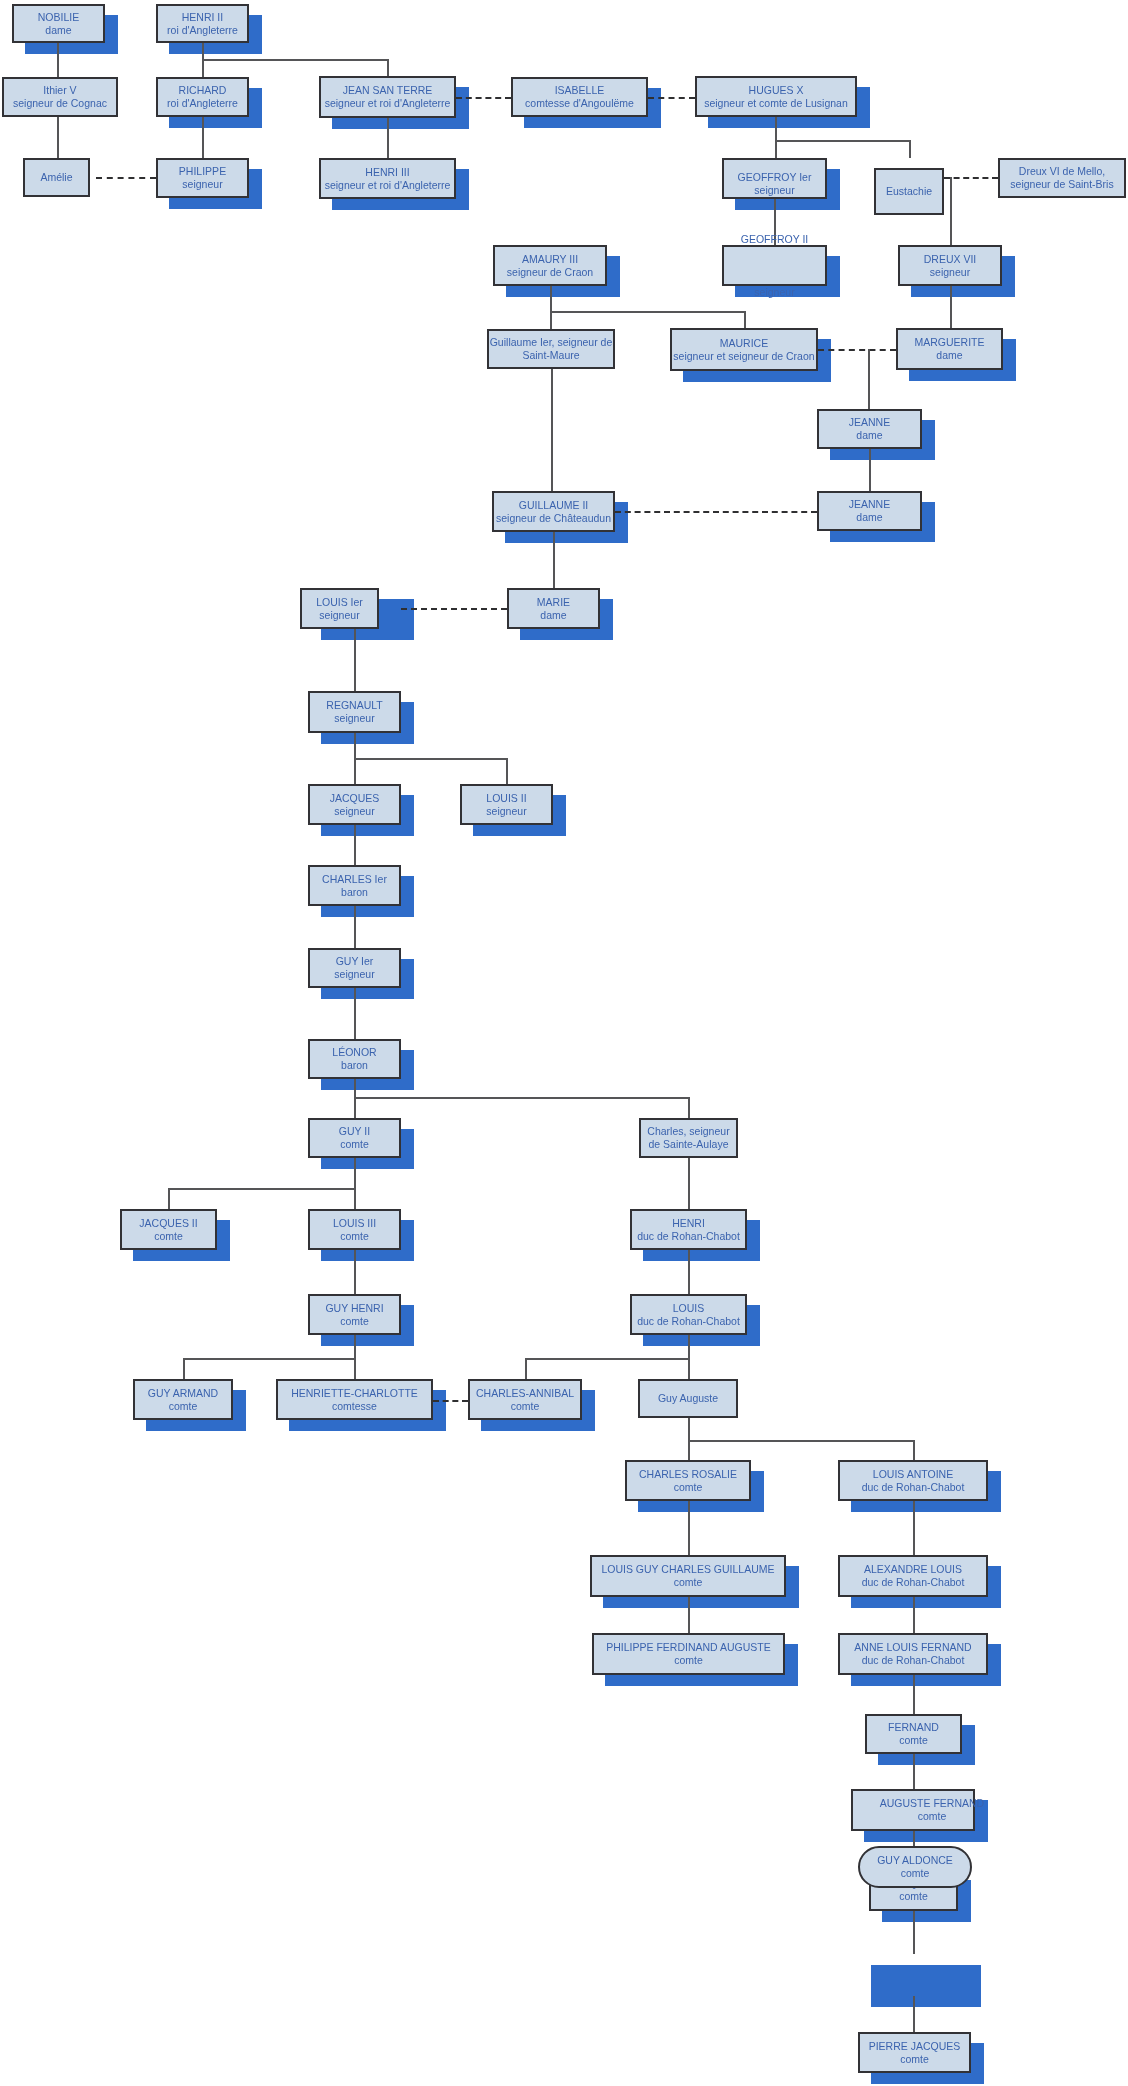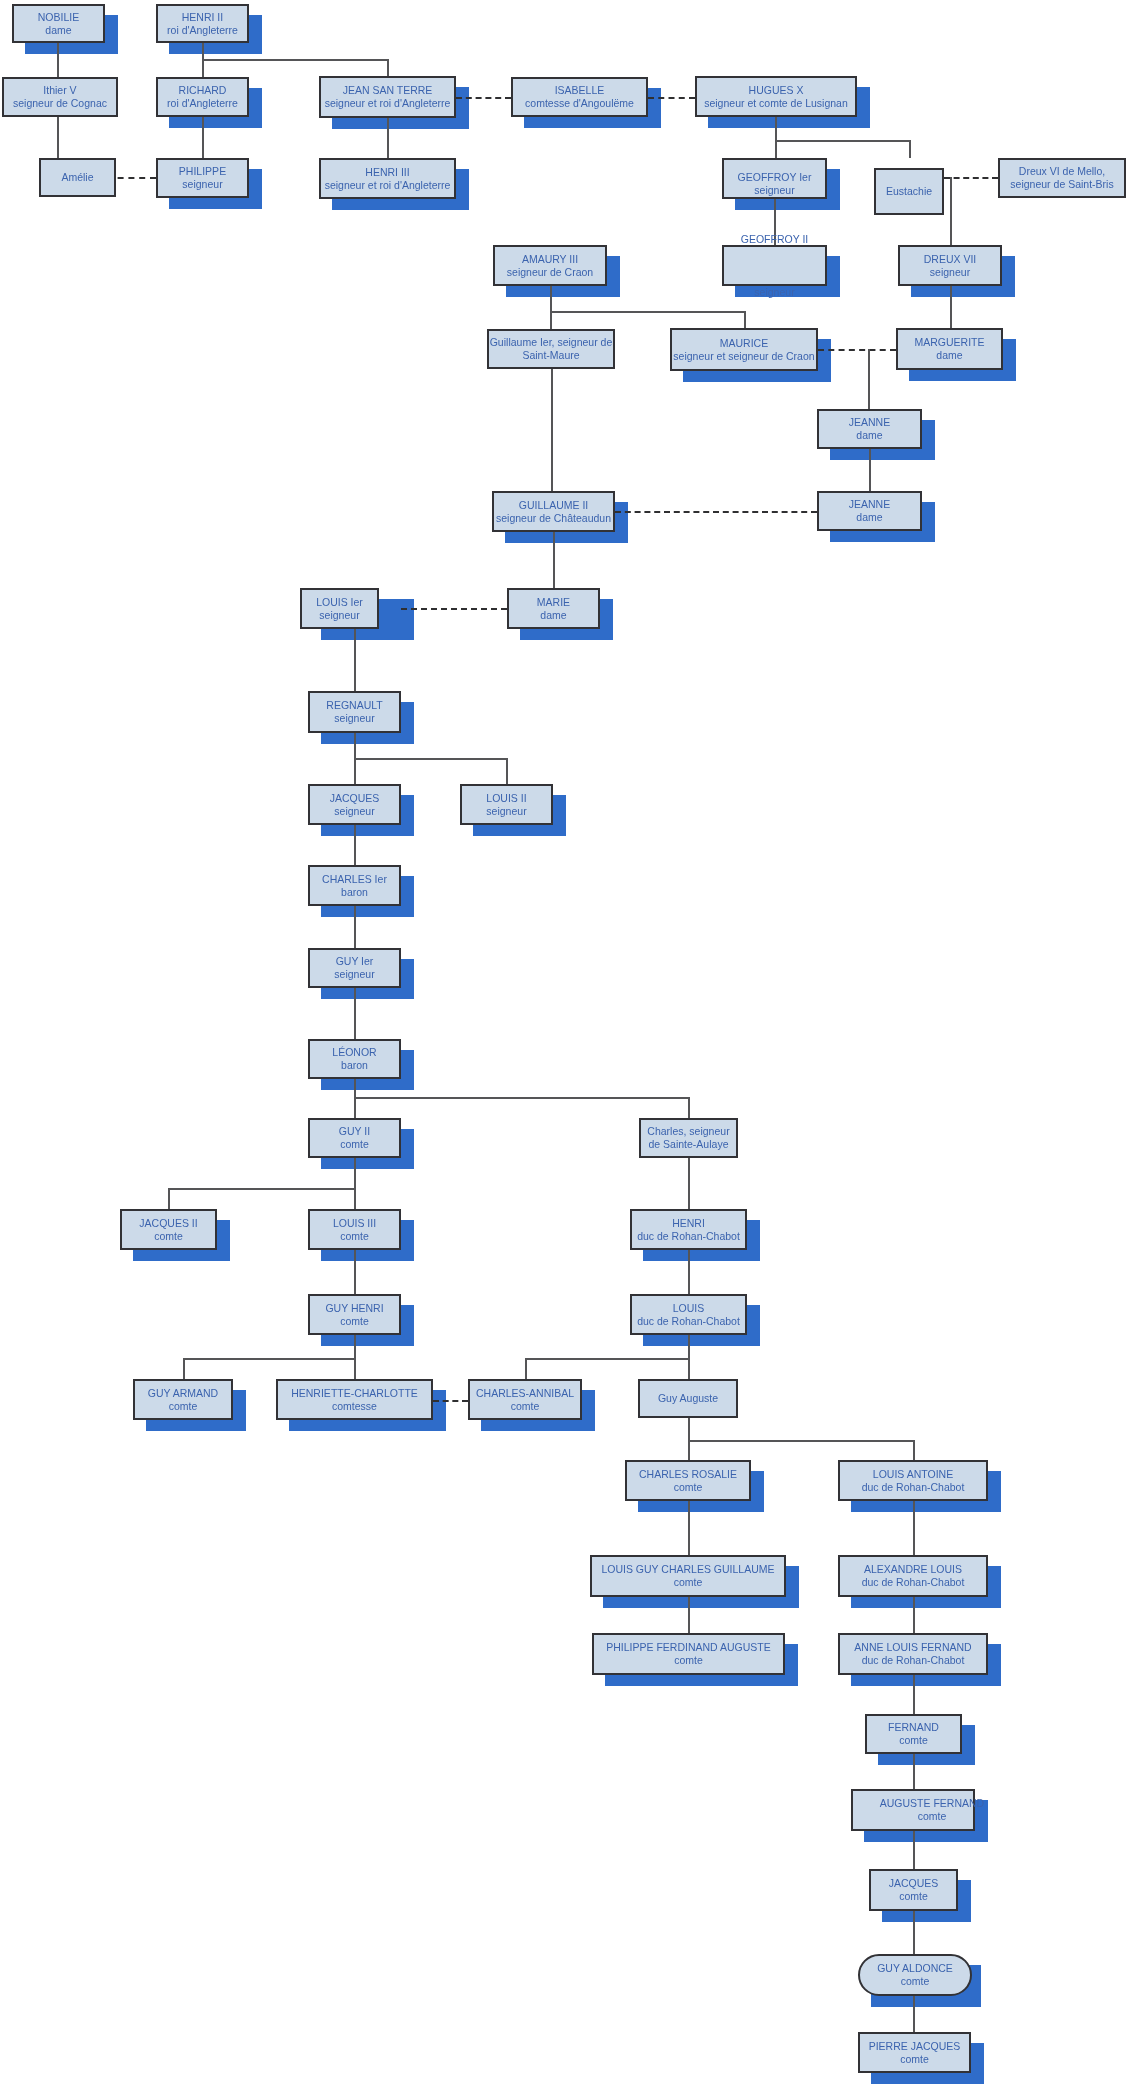--- a/index.html
+++ b/index.html
@@ -175,21 +175,21 @@
         <span>seigneur et roi d'Angleterre</span>
       </div>
       <div class="node" style="left: 511px; top: 77px; width: 137px; height: 40px;">
         <span>ISABELLE</span>
         <span>comtesse d'Angoulëme</span>
       </div>
       <div class="node" style="left: 695px; top: 76px; width: 162px; height: 41px;">
         <span>HUGUES X</span>
         <span>seigneur et comte de Lusignan</span>
       </div>
-      <div class="node" style="left: 23px; top: 158px; width: 77px; height: 39px; margin-left: 16px;">
+      <div class="node" style="left: 23px; top: 158px; width: 67px; height: 39px;">
         <span>Amélie</span>
       </div>
       <div class="node" style="left: 156px; top: 158px; width: 93px; height: 40px;">
         <span>PHILIPPE</span>
         <span>seigneur</span>
       </div>
       <div class="node" style="left: 319px; top: 158px; width: 137px; height: 41px;">
         <span>HENRI III</span>
         <span>seigneur et roi d'Angleterre</span>
       </div>
@@ -344,21 +344,21 @@
         <span>comte</span>
       </div>
       <div class="node" style="left: 851px; top: 1789px; width: 124px; height: 42px; padding-left: 38px;">
         <span>AUGUSTE FERNAND</span>
         <span>comte</span>
       </div>
       <div class="node" style="left: 869px; top: 1869px; width: 89px; height: 42px;">
         <span>JACQUES</span>
         <span>comte</span>
       </div>
-      <div class="node" style="left: 858px; top: 1954px; width: 114px; height: 42px; border-radius: 21px;">
+      <div class="node" style="left: 858px; top: 1846px; width: 114px; height: 42px; border-radius: 21px;">
         <span>GUY ALDONCE</span>
         <span>comte</span>
       </div>
       <div class="node" style="left: 858px; top: 2032px; width: 113px; height: 41px;">
         <span>PIERRE JACQUES</span>
         <span>comte</span>
       </div>
     </div>
 </div>
 

